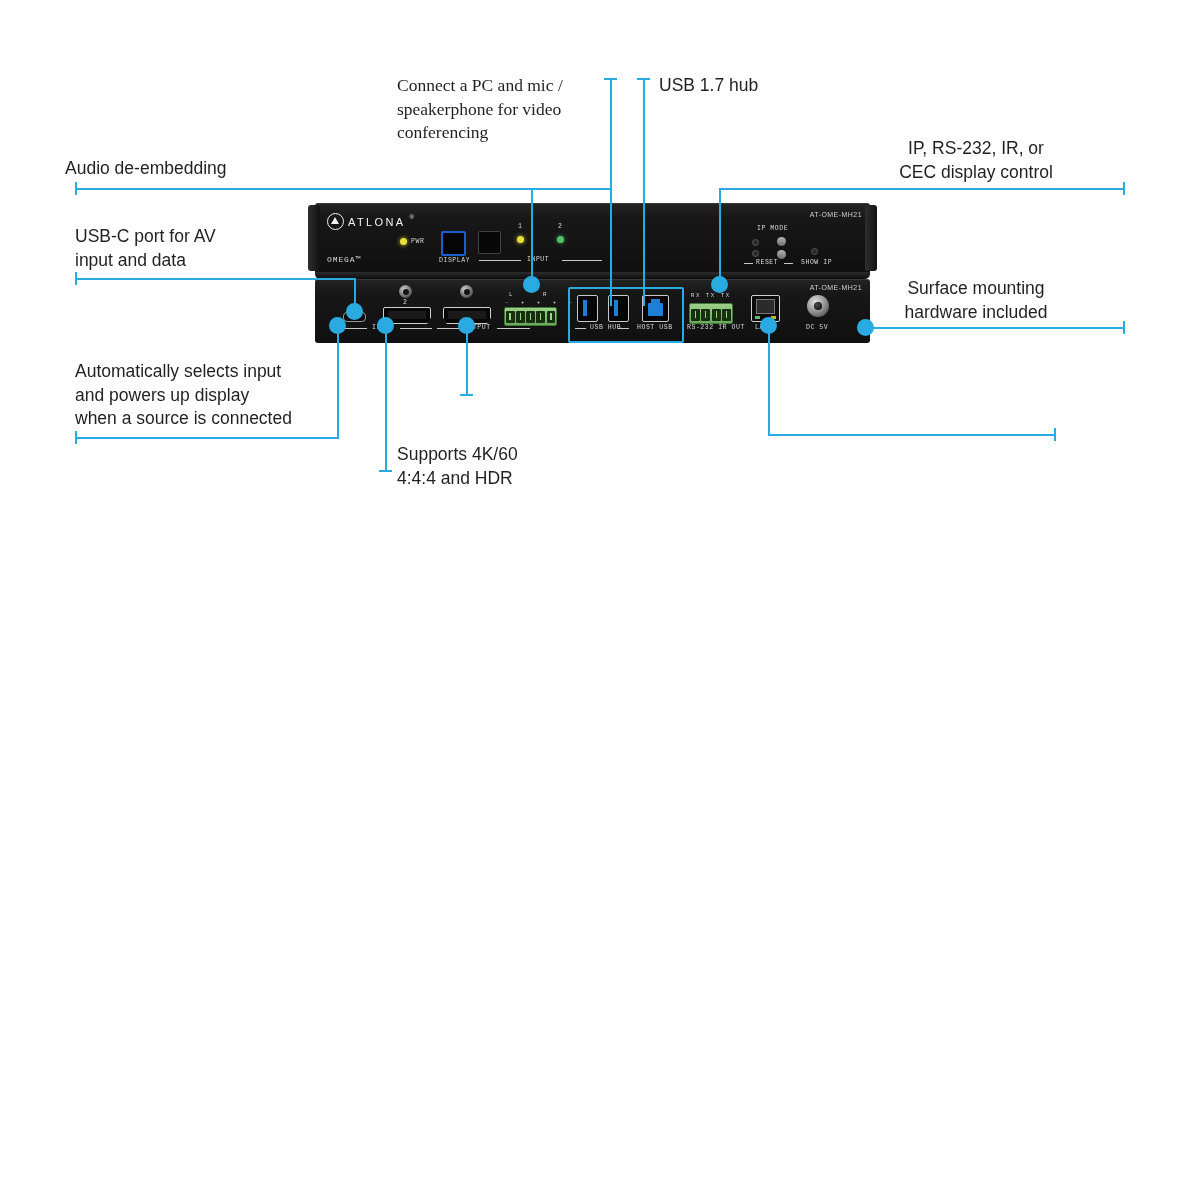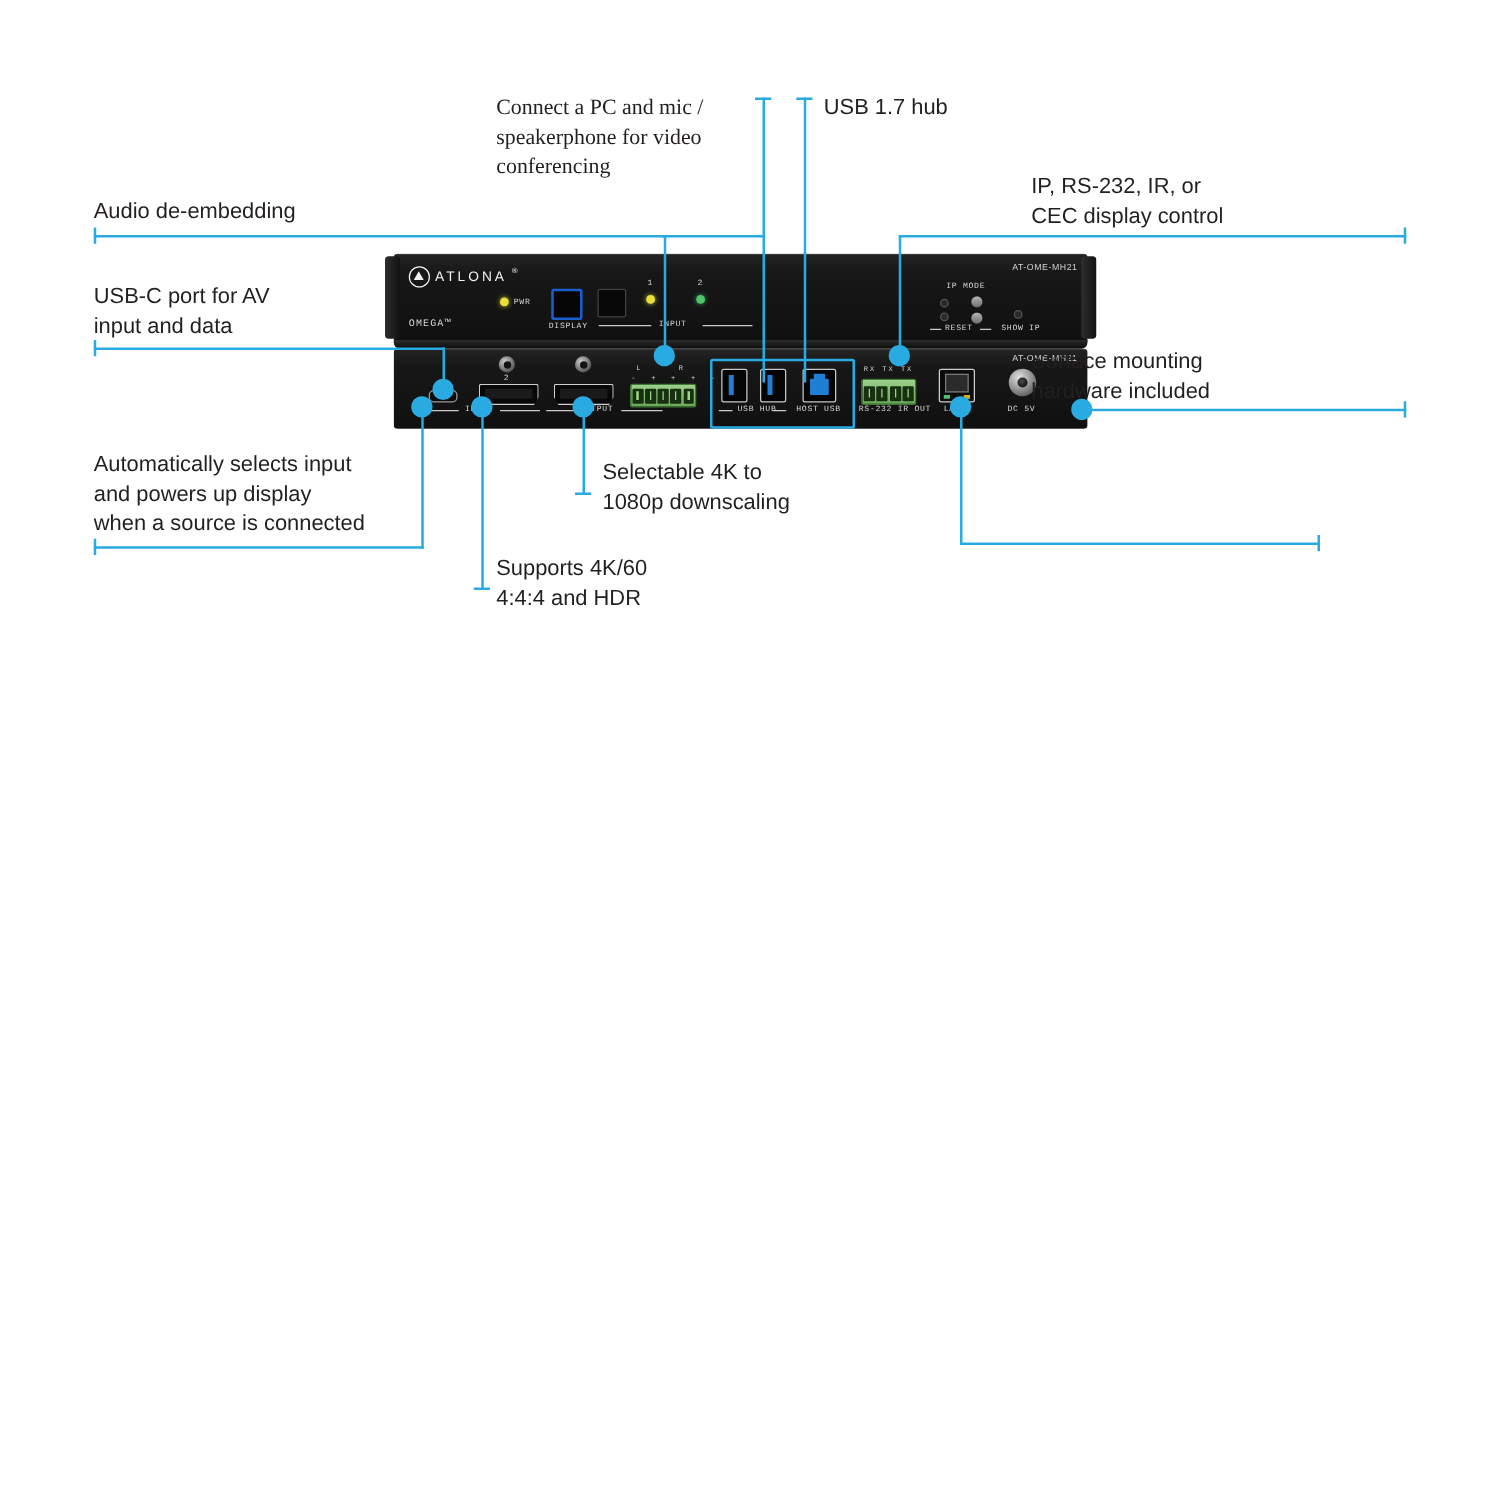--- a/index.html
+++ b/index.html
@@ -1,21 +1,21 @@
 <!DOCTYPE html>
 <html><head>
 <meta charset="utf-8">
 <style>
   html,body{margin:0;padding:0;background:#ffffff;}
   body{width:1200px;height:1200px;font-family:"Liberation Sans",sans-serif;color:#231f20;-webkit-font-smoothing:antialiased;}
   #stage{position:relative;width:1200px;height:1200px;overflow:hidden;}
 
   
   .callout{position:absolute;font-size:17.5px;line-height:1.35;color:#231f20;white-space:pre-line;}
-  .callout.right{text-align:left;}
+  .callout.right{text-align:center;}
   .note{position:absolute;font-size:11.5px;line-height:1.42;color:#231f20;white-space:pre-line;}
 
   
   .ln{position:absolute;background:#29abe2;}
   .hln{height:2px;}
   .vln{width:2px;}
   .cap-v{position:absolute;width:2px;height:13px;background:#29abe2;}
   .cap-h{position:absolute;height:2px;width:13px;background:#29abe2;}
   .dot{position:absolute;width:17px;height:17px;border-radius:50%;background:#29abe2;}
 
@@ -243,21 +243,21 @@
   <div class="cap-v" style="left:1054px;top:428px;"></div>
 
   <div class="ln vln" style="left:466px;top:330px;height:66px;"></div>
   <div class="cap-h" style="left:460px;top:394px;"></div>
   <div class="dot" style="left:458px;top:317px;"></div>
 
   <div class="ln vln" style="left:385px;top:330px;height:142px;"></div>
   <div class="cap-h" style="left:379px;top:470px;"></div>
   <div class="dot" style="left:377px;top:317px;"></div>
 
-  <div class="callout" style="left:75px;top:157px;">Audio de-embedding</div>
+  <div class="callout" style="left:65px;top:157px;">Audio de-embedding</div>
 
   <div class="callout" style="left:75px;top:360px;">Automatically selects input
 and powers up display
 when a source is connected</div>
 
   <div class="callout" style="left:75px;top:225px;">USB-C port for AV
 input and data</div>
 
   <div class="callout" style="left:397px;top:74px;font-family:Liberation Serif, serif;">Connect a PC and mic /
 speakerphone for video
@@ -265,20 +265,18 @@
 
   <div class="callout" style="left:659px;top:74px;">USB 1.7 hub</div>
 
   <div class="callout right" style="left:825px;top:137px;width:302px;">IP, RS-232, IR, or
 CEC display control</div>
 
   <div class="callout right" style="left:825px;top:277px;width:302px;">Surface mounting
 hardware included</div>
 
 
-  <div class="callout" style="left:482px;top:366px;">Selectable 4K to
-1080p downscaling</div>
 
   <div class="callout" style="left:397px;top:443px;">Supports 4K/60
 4:4:4 and HDR</div>
 
 
 </div>
 
 </body></html>

